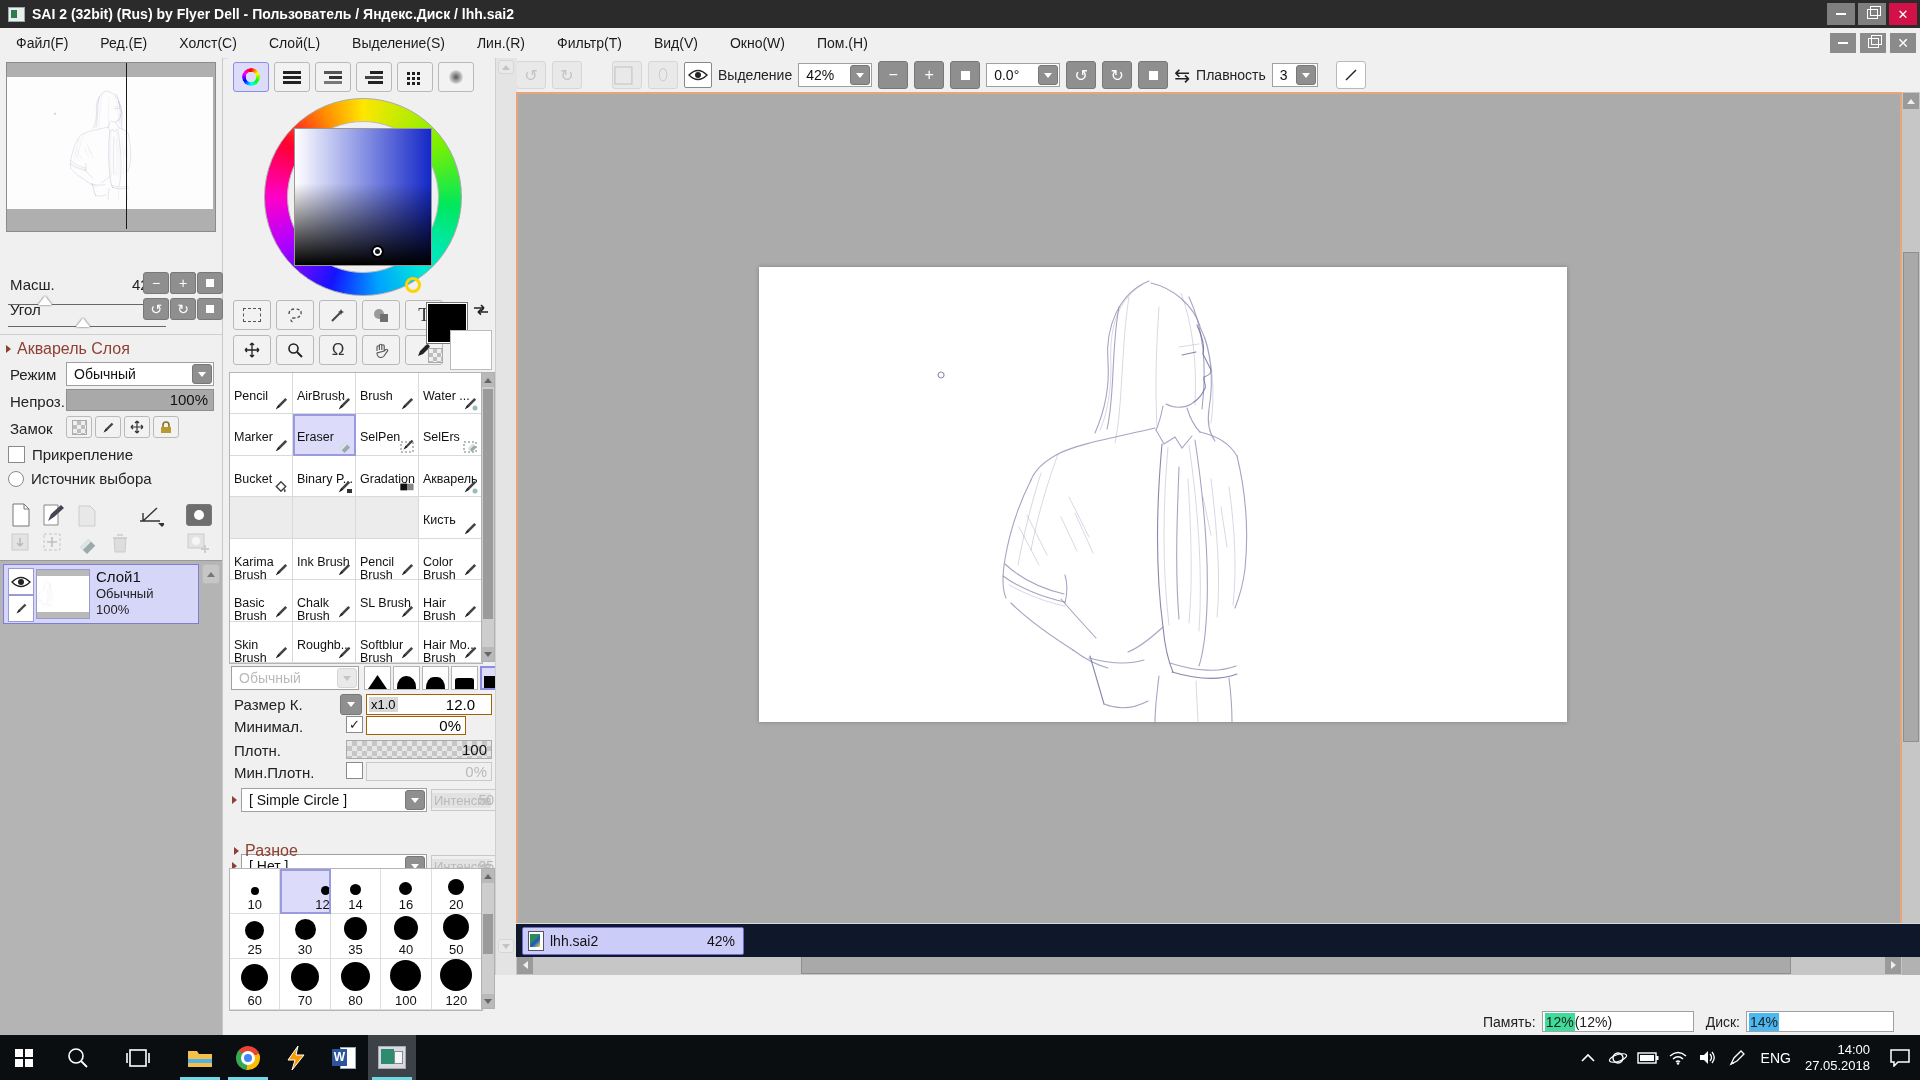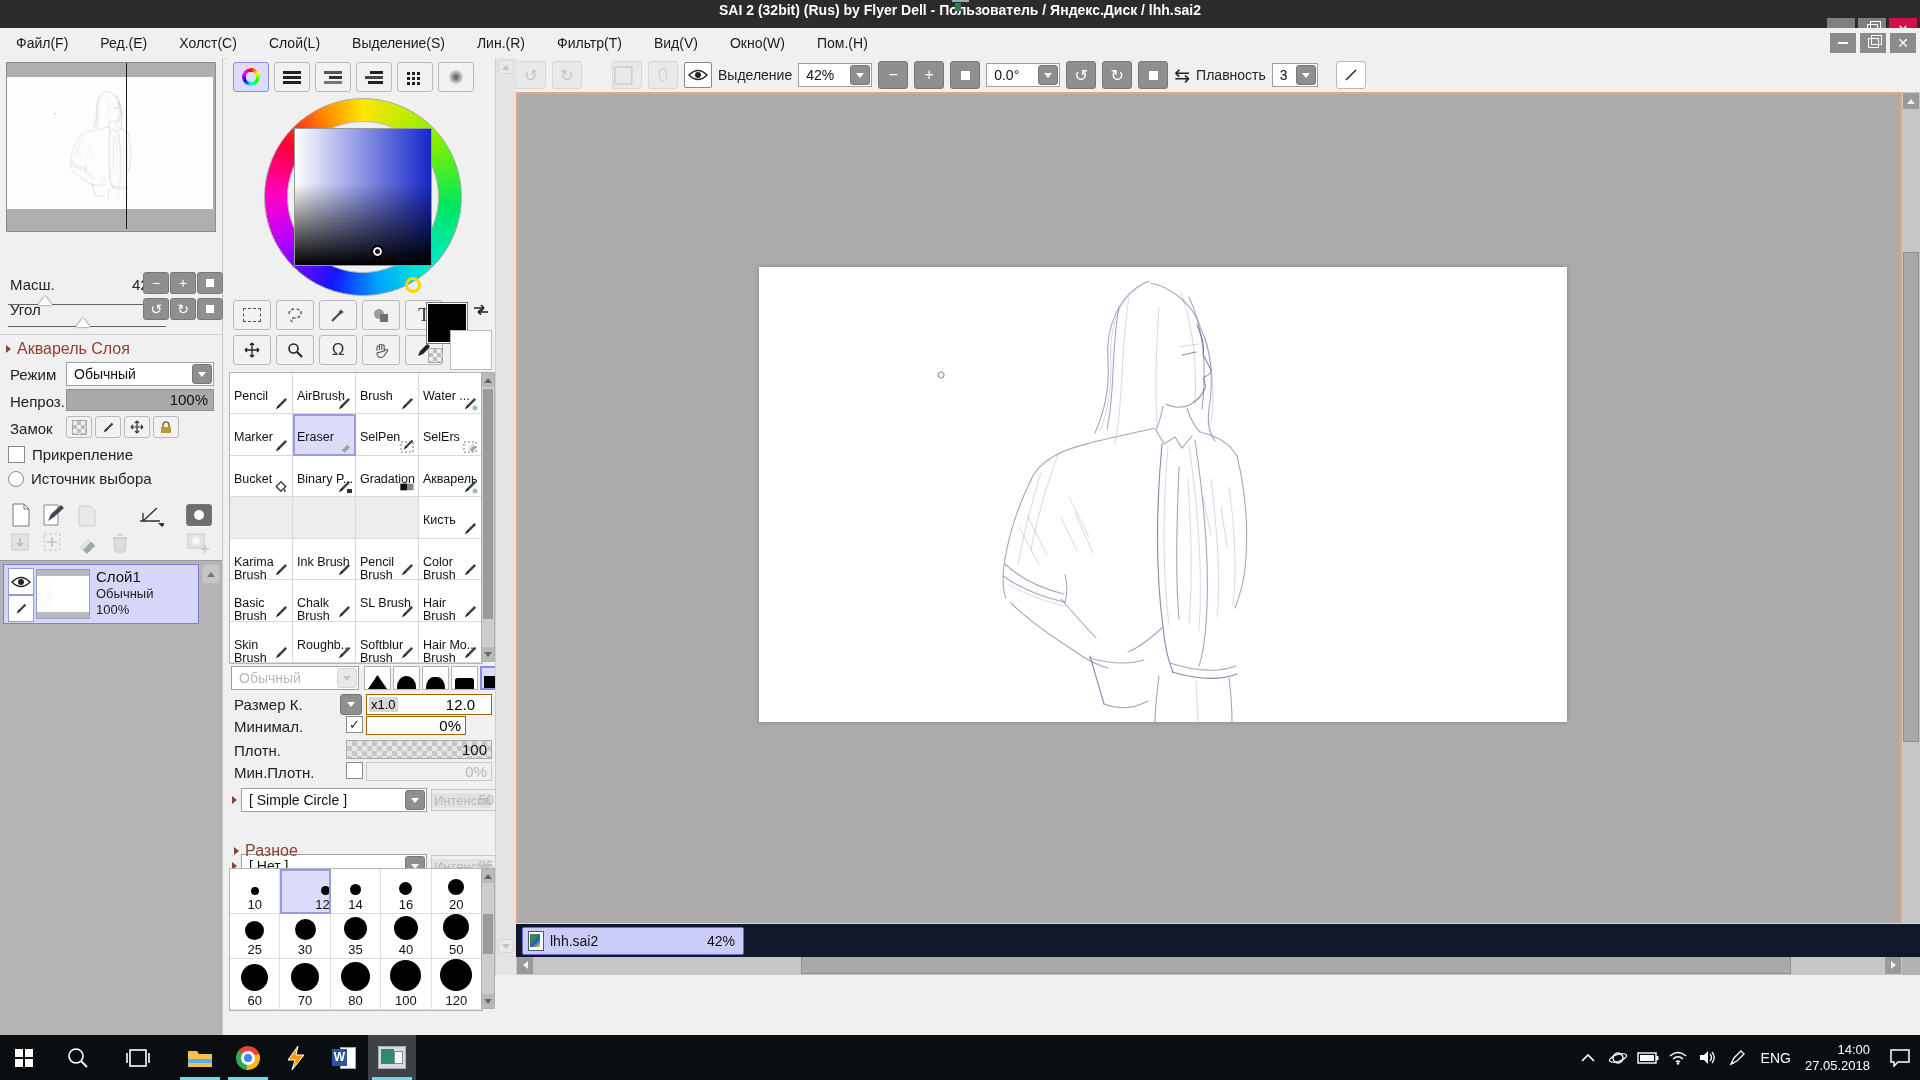--- a/index.html
+++ b/index.html
@@ -3,21 +3,21 @@
 <meta charset="utf-8">
 <style>
   html,body{margin:0;padding:0;background:#000;}
   #app{position:relative;width:1920px;height:1080px;overflow:hidden;
        font-family:"Liberation Sans","DejaVu Sans",sans-serif;background:#f0f0f0;
        -webkit-font-smoothing:antialiased;}
   .abs{position:absolute;}
   .flex{display:flex;align-items:center;}
   
   .titlebar{left:0;top:0;width:1920px;height:28px;background:#2b2b2b;color:#fff;
-            display:flex;align-items:center;font-size:14px;font-weight:bold;flex-direction:column;}
+            display:flex;align-items:center;font-size:14px;font-weight:bold;}
   .appicon{width:15px;height:13px;margin:0 7px 0 8px;background:#e8f0e8;border:1px solid #9ab;
            position:relative;}
   .appicon::after{content:"";position:absolute;left:2px;top:2px;width:6px;height:8px;background:#2f7d4f;}
   .winbtns{margin-left:auto;display:flex;gap:3px;margin-right:3px;}
   .wbtn{width:28px;height:22px;background:#7f7f7f;color:#fff;display:flex;align-items:center;
         justify-content:center;font-size:13px;font-weight:normal;}
   .wbtn.close{background:#d11148;}
   .glyph-min{width:10px;height:2px;background:#fff;}
   .glyph-rest{width:9px;height:8px;border:1px solid #fff;position:relative;background:transparent;}
   .glyph-rest::before{content:"";position:absolute;left:2px;top:-4px;width:9px;height:8px;border:1px solid #fff;}
@@ -887,20 +887,31 @@
   <div class="abs corner"></div>
 
   <div class="abs tabbar">
     <div class="doctab">
       <span class="fileicon"></span>
       <span>lhh.sai2</span>
       <span style="margin-left:auto;padding-right:8px">42%</span>
     </div>
   </div>
 
+  <div class="abs statusbar">
+    <span>Память:</span>
+    <span class="stat-fld" style="width:152px;margin:0 12px 0 6px">
+        <span class="hl-green">12%</span>
+        <span> (12%)</span>
+      </span>
+    <span>Диск:</span>
+    <span class="stat-fld" style="width:148px;margin:0 26px 0 6px">
+        <span class="hl-blue">14%</span>
+      </span>
+  </div>
 
   <div class="abs taskbar">
     <div class="tkbtn">
       <svg width="18" height="18">
           <rect x="0" y="0" width="8" height="8" fill="#fff"></rect>
           <rect x="10" y="0" width="8" height="8" fill="#fff"></rect>
           <rect x="0" y="10" width="8" height="8" fill="#fff"></rect>
           <rect x="10" y="10" width="8" height="8" fill="#fff"></rect>
         </svg>
     </div>

